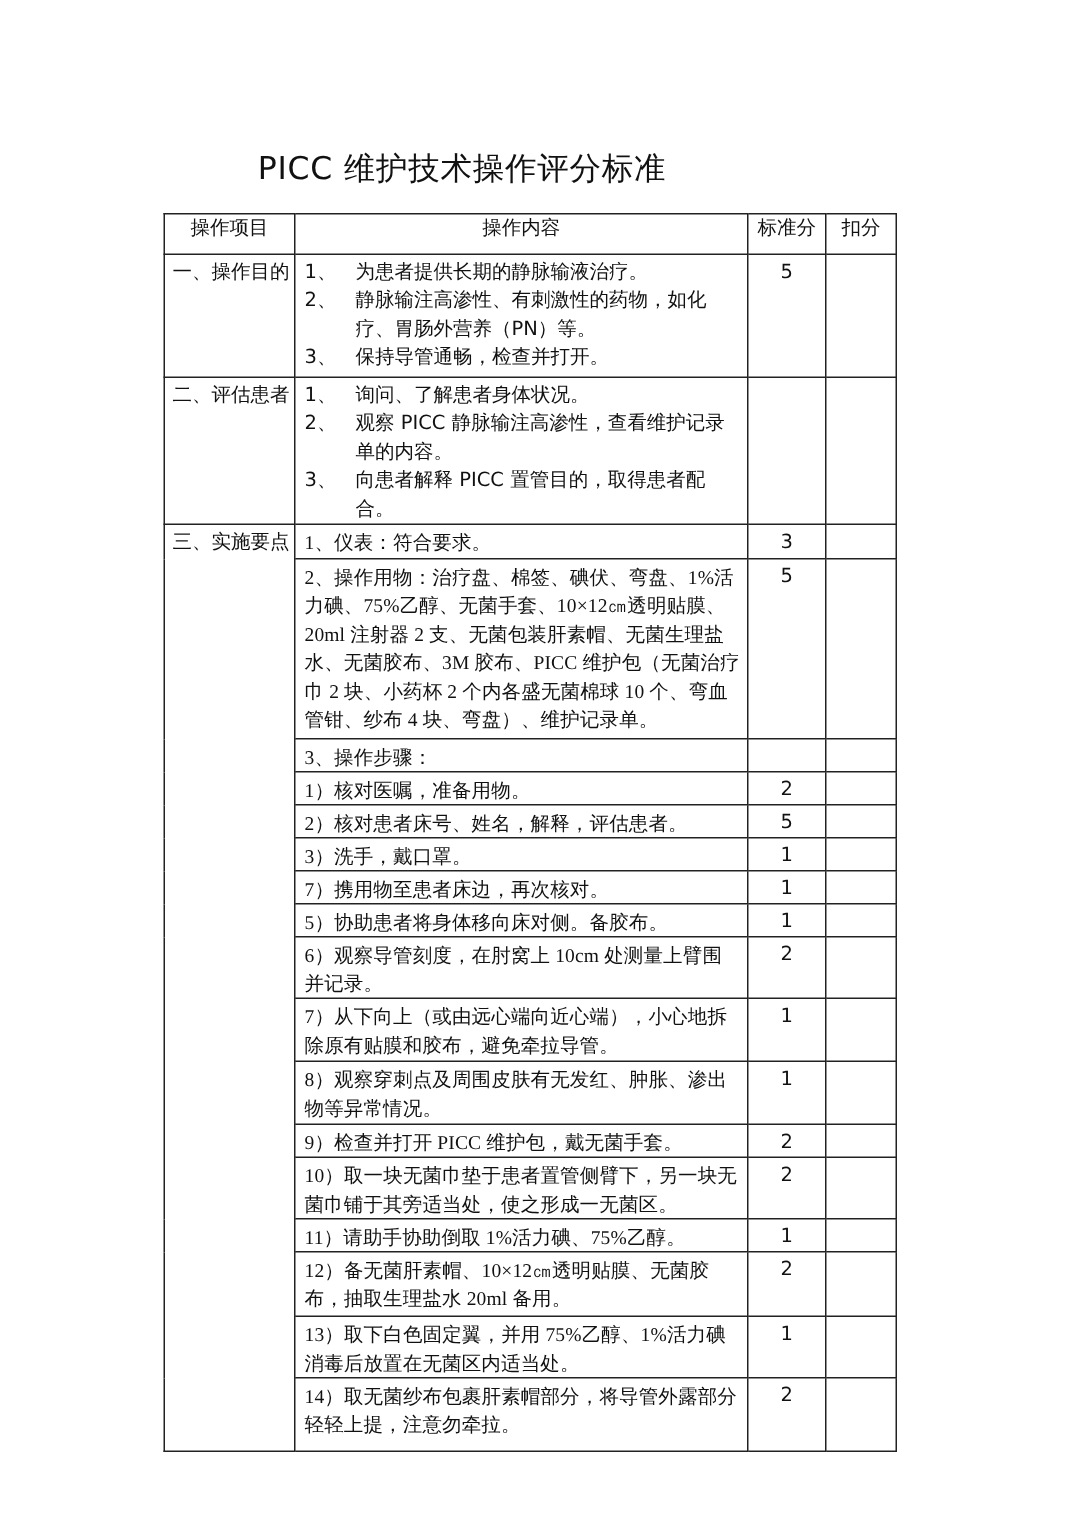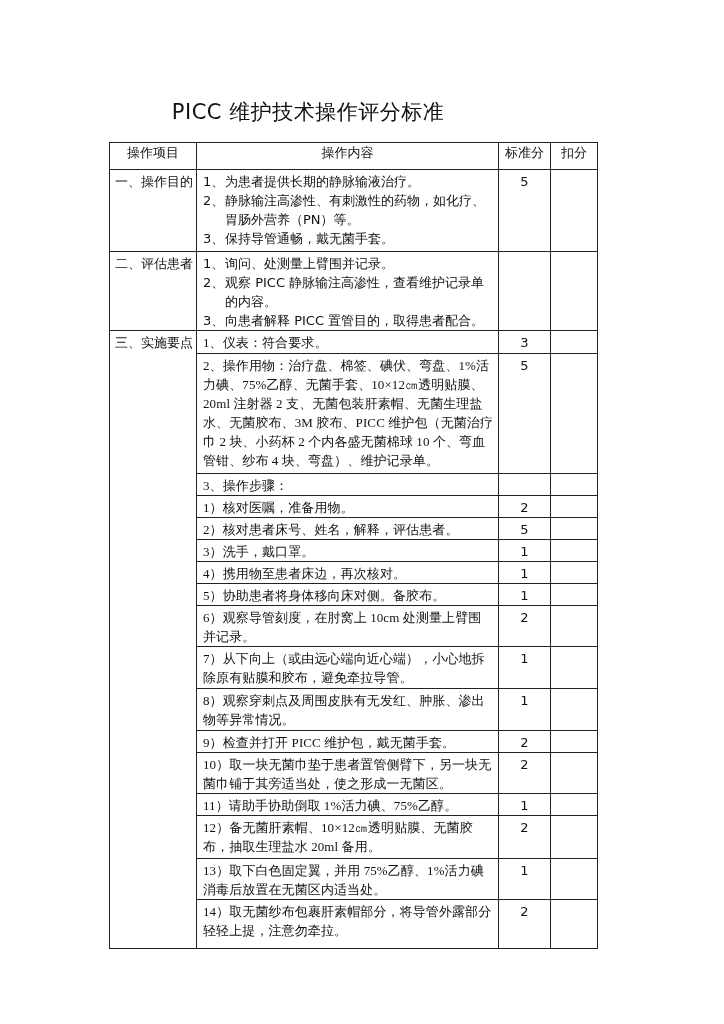--- a/index.html
+++ b/index.html
@@ -9,21 +9,21 @@
            font-size:21px; letter-spacing:0.5px; color:#111; }
   table.score { position:absolute; left:109px; top:142px; border-collapse:collapse;
                 table-layout:fixed; width:488px; font-size:13px; }
   table.score td { border:1px solid #222; vertical-align:top; padding:0; line-height:19px; }
   col.c1 { width:87px; } col.c2 { width:302px; } col.c3 { width:52px; } col.c4 { width:47px; }
   .hdr td { text-align:center; vertical-align:middle; height:26px; }
   .sec { padding:2px 0 0 5px !important; white-space:nowrap; }
   .content { padding:2px 4px 0 6px !important; }
   .item { display:flex; }
   .item .num { width:22px; flex:none; }
-  .item .txt { flex:1; }
+  .item .txt { flex:1;margin-left:12px; }
   .std { text-align:center; padding-top:2px !important; }
   .plain { padding:2px 4px 0 6px !important; letter-spacing:0.1px;font-family:Liberation Serif, serif; }
 </style>
 </head>
 <body>
 
 <div class="title">PICC 维护技术操作评分标准</div>
 
 <table class="score">
   <colgroup>
@@ -46,33 +46,33 @@
       <div class="item">
             <span class="num">1、</span>
             <span class="txt">为患者提供长期的静脉输液治疗。</span>
           </div>
       <div class="item">
             <span class="num">2、</span>
             <span class="txt">静脉输注高渗性、有刺激性的药物，如化疗、胃肠外营养（PN）等。</span>
           </div>
       <div class="item">
             <span class="num">3、</span>
-            <span class="txt">保持导管通畅，戴无菌手套。</span>
+            <span class="txt">保持导管通畅，检查并打开。</span>
           </div>
     </td>
     <td class="std">5</td>
     <td></td>
   </tr>
 
   <tr style="height:77px">
     <td class="sec">二、评估患者</td>
     <td class="content">
       <div class="item">
             <span class="num">1、</span>
-            <span class="txt">询问、处测量上臂围并记录。</span>
+            <span class="txt">询问、了解患者身体状况。</span>
           </div>
       <div class="item">
             <span class="num">2、</span>
             <span class="txt">观察 PICC 静脉输注高渗性，查看维护记录单的内容。</span>
           </div>
       <div class="item">
             <span class="num">3、</span>
             <span class="txt">向患者解释 PICC 置管目的，取得患者配合。</span>
           </div>
     </td>
@@ -105,21 +105,21 @@
     <td class="plain">2）核对患者床号、姓名，解释，评估患者。</td>
     <td class="std">5</td>
     <td></td>
   </tr>
   <tr style="height:21px">
     <td class="plain">3）洗手，戴口罩。</td>
     <td class="std">1</td>
     <td></td>
   </tr>
   <tr style="height:20px">
-    <td class="plain">4）携用物至患者床边，再次核对。</td>
+    <td class="plain">7）携用物至患者床边，再次核对。</td>
     <td class="std">1</td>
     <td></td>
   </tr>
   <tr style="height:20px">
     <td class="plain">5）协助患者将身体移向床对侧。备胶布。</td>
     <td class="std">1</td>
     <td></td>
   </tr>
   <tr style="height:38px">
     <td class="plain">6）观察导管刻度，在肘窝上 10cm 处测量上臂围并记录。</td>

